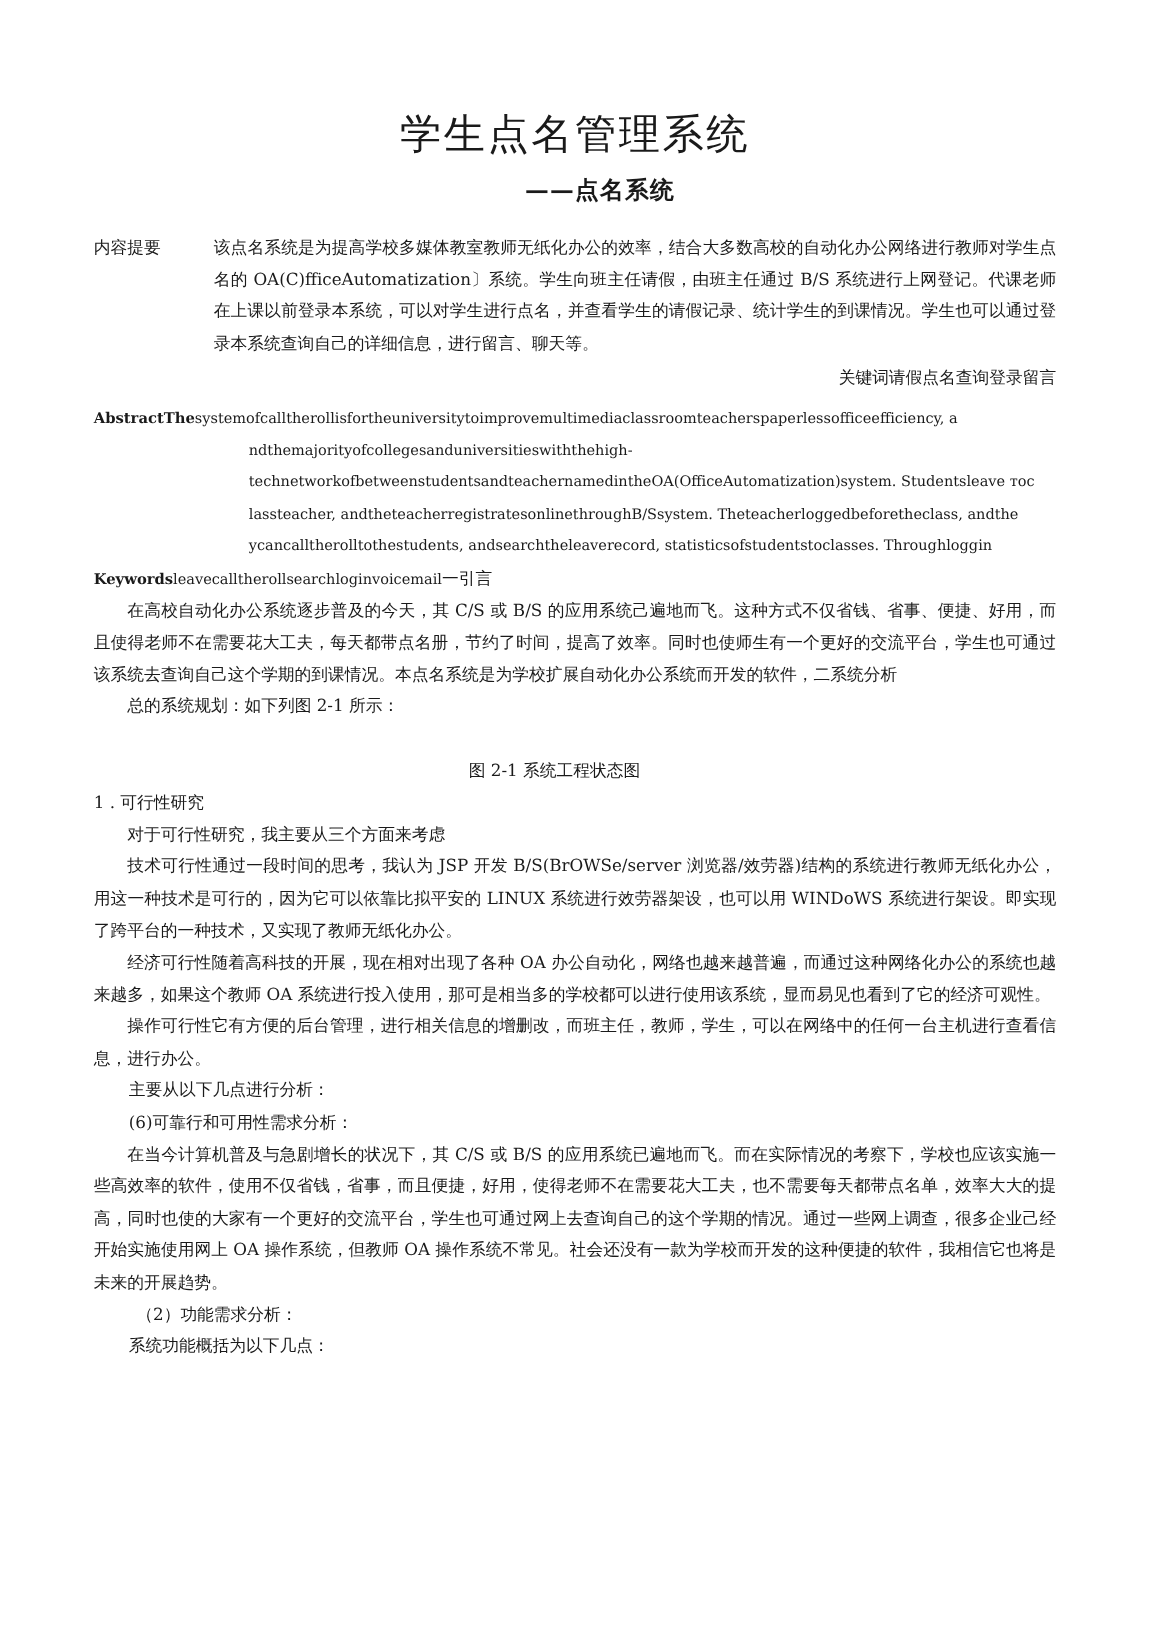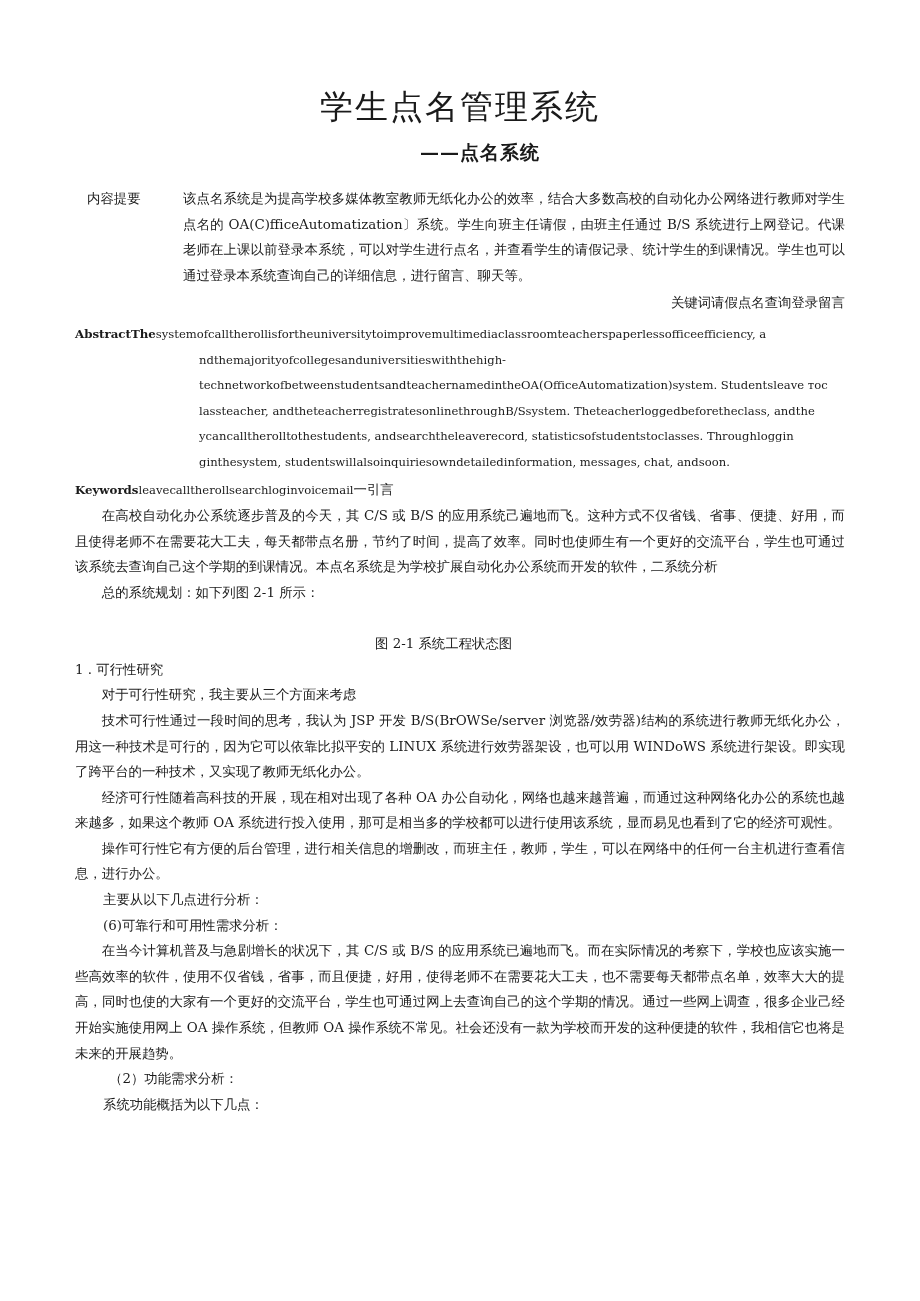--- a/index.html
+++ b/index.html
@@ -66,21 +66,20 @@
   .summary-row {
     display: flex;
     align-items: flex-start;
   }
   .summary-label {
     flex: 0 0 auto;
     width: 96px;
     font-size: 13.4px;
     line-height: 25.6px;
     white-space: nowrap;
-    margin-left: 12px;
   }
   .summary-text {
     flex: 1 1 auto;
     font-size: 13.4px;
     line-height: 25.6px;
     text-align: justify;
     text-justify: inter-character;
   }
 
   .keywords-cn {
@@ -178,21 +177,20 @@
 
     <div class="keywords-cn">关键词请假点名查询登录留言</div>
   </div>
 
   <div class="abstract-en">
     <span class="lead">AbstractThe</span><span class="en-body">systemofcalltherollisfortheuniversitytoimprovemultimediaclassroomteacherspaperlessofficeefficiency, a</span>
     <span class="en-indent">ndthemajorityofcollegesanduniversitieswiththehigh-</span>
     <span class="en-indent">technetworkofbetweenstudentsandteachernamedintheOA(OfficeAutomatization)system. Studentsleave ᴛoc</span>
     <span class="en-indent">lassteacher, andtheteacherregistratesonlinethroughB/Ssystem. Theteacherloggedbeforetheclass, andthe</span>
     <span class="en-indent">ycancalltherolltothestudents, andsearchtheleaverecord, statisticsofstudentstoclasses. Throughloggin</span>
-    <span class="en-indent">ginthesystem, studentswillalsoinquiriesowndetailedinformation, messages, chat, andsoon.</span>
   </div>
 
   <div class="keywords-en">
     <span class="lead">Keywords</span><span>leavecalltherollsearchloginvoicemail</span><span class="cn-tail">一引言</span>
   </div>
 
   <p class="para">在高校自动化办公系统逐步普及的今天，其 C/S 或 B/S 的应用系统己遍地而飞。这种方式不仅省钱、省事、便捷、好用，而且使得老师不在需要花大工夫，每天都带点名册，节约了时间，提高了效率。同时也使师生有一个更好的交流平台，学生也可通过该系统去查询自己这个学期的到课情况。本点名系统是为学校扩展自动化办公系统而开发的软件，二系统分析</p>
 
   <p class="para">总的系统规划：如下列图 2-1 所示：</p>
 

